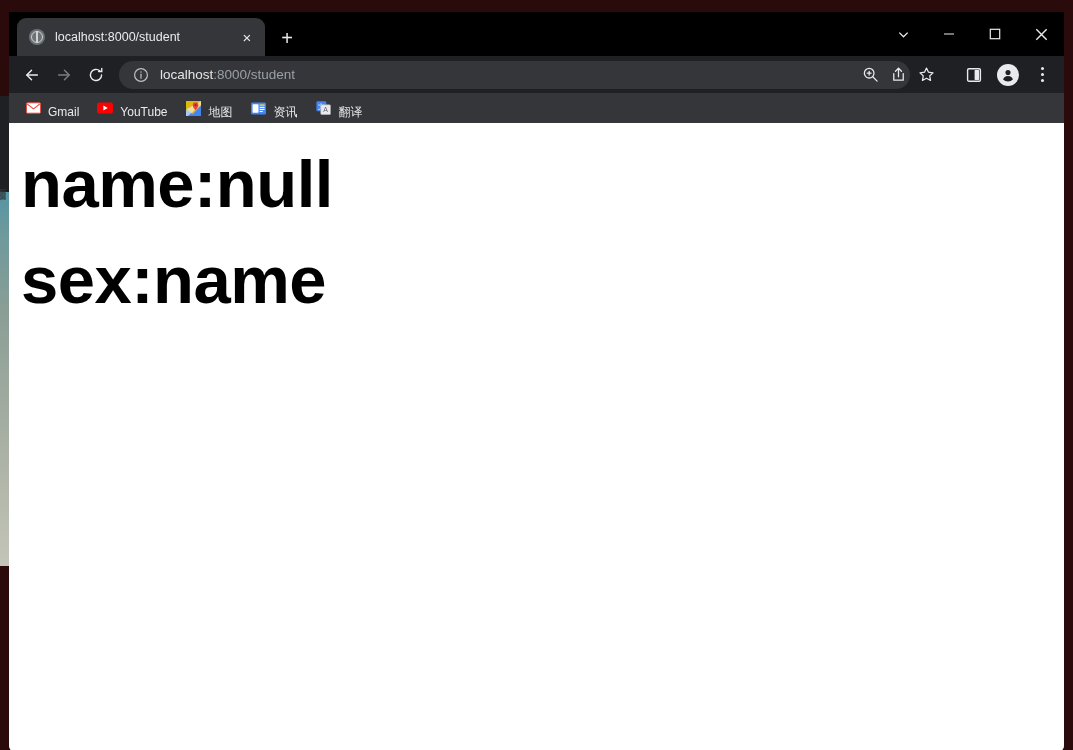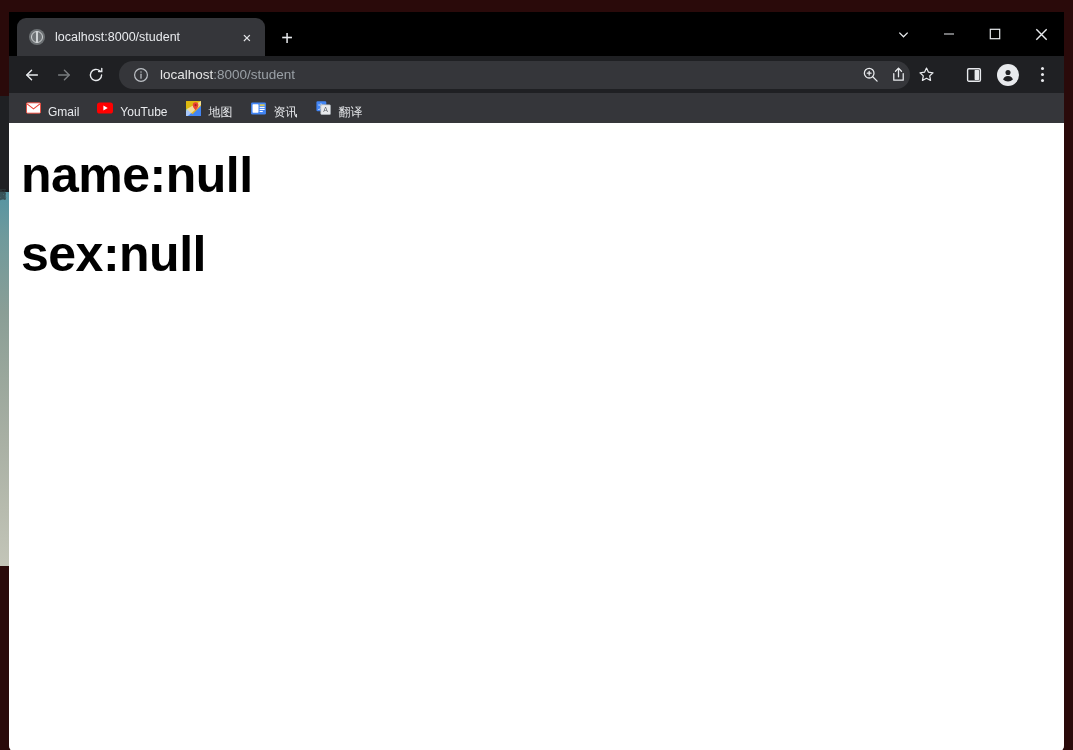--- a/index.html
+++ b/index.html
@@ -271,21 +271,21 @@
   
   #page {
     background: #fff;
     height: 631px;
     padding: 0 8px;
     box-sizing: border-box;
     overflow: hidden;
   }
   #page h1 {
     font-family: "Liberation Sans", sans-serif;
-    font-size: 50px;
+    font-size: 67px;
     font-weight: bold;
     color: #000;
     margin: 26px 0 26px 4px;
     line-height: 1.05;
     letter-spacing: -0.5px;
   }
 </style>
 </head>
 <body>
 
@@ -471,17 +471,17 @@
             <rect x="5" y="4" width="10.6" height="10.6" rx="1.3" fill="#e8eaed" stroke="#9aa0a6" stroke-width="0.7"></rect>
             <text x="10.3" y="12" font-size="7.4" font-family="Liberation Sans, sans-serif" fill="#5f6368" text-anchor="middle">A</text>
           </svg>
         </span>
         <span class="bmlabel">翻译</span>
       </div>
     </div>
 
     <div id="page">
       <h1>name:null</h1>
-      <h1>sex:null</h1>
+      <h1>sex:name</h1>
     </div>
 
   </div>
 </div>
 
 </body></html>

